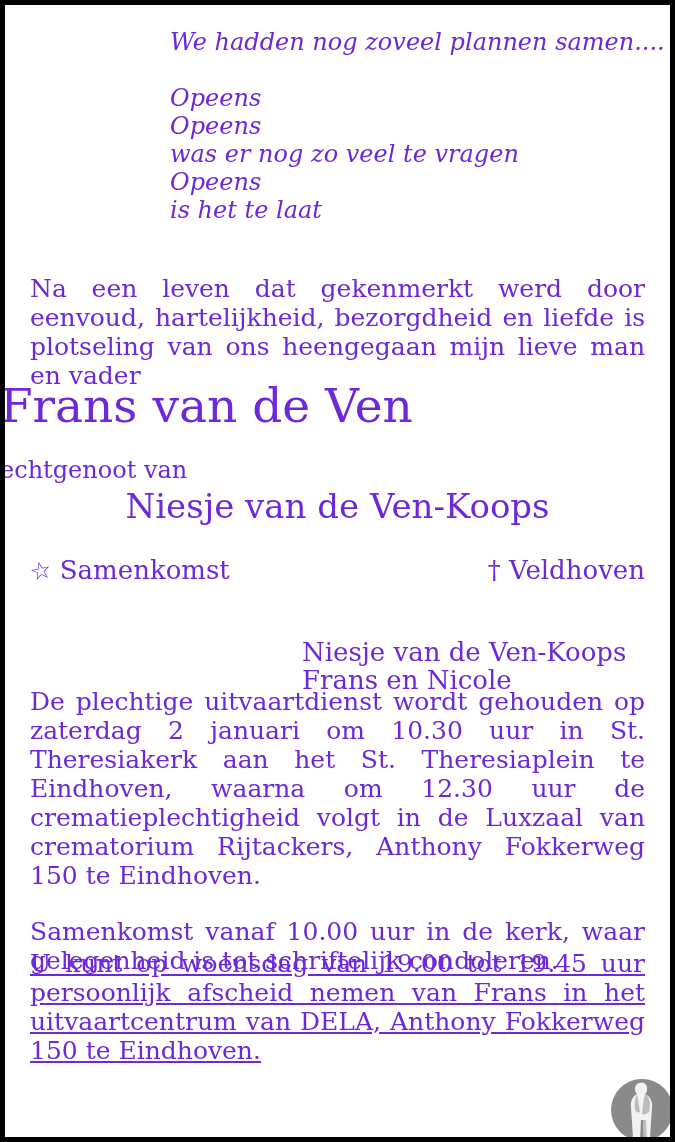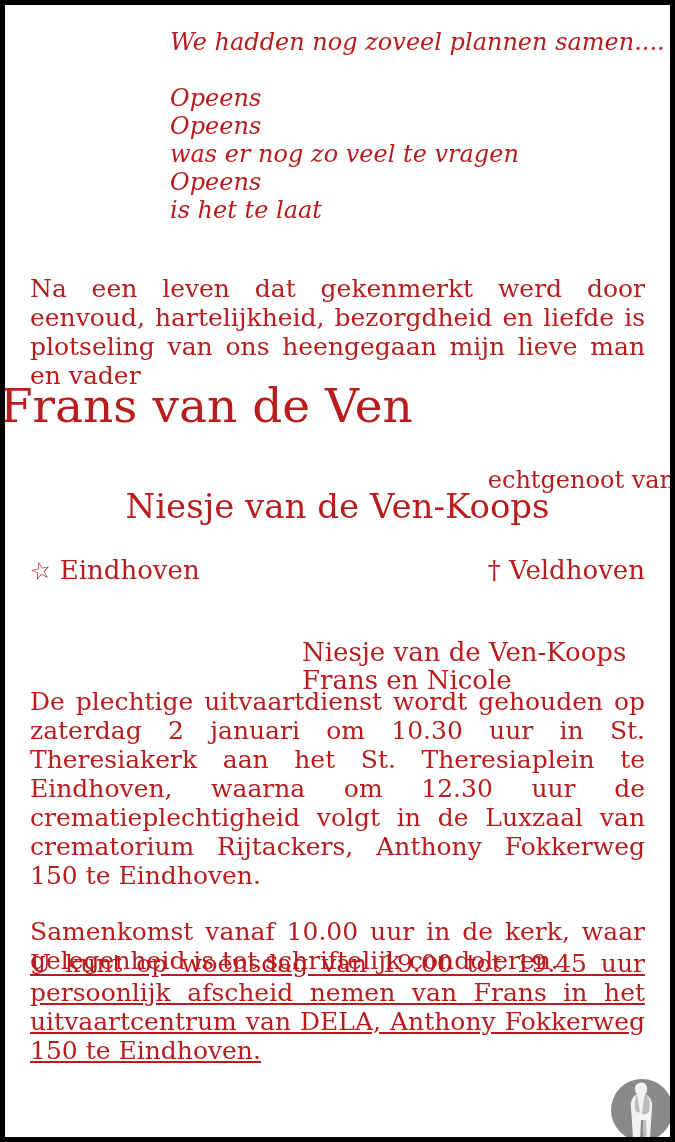--- a/index.html
+++ b/index.html
@@ -7,21 +7,21 @@
     padding: 0;
     background: #ffffff;
   }
   #page {
     position: relative;
     width: 675px;
     height: 1142px;
     background: #ffffff;
     overflow: hidden;
     font-family: "DejaVu Serif", "Liberation Serif", serif;
-    color: #b91c1c;
+    color: #6d28d9;
   }
   .frame {
     position: absolute;
     inset: 0;
     border: 5px solid #000000;
     z-index: 10;
     pointer-events: none;
   }
   .poem {
     position: absolute;
@@ -49,23 +49,23 @@
     left: 0;
     top: 380px;
     width: 675px;
     text-align: left;
     font-size: 47px;
     line-height: 52px;
   }
   .relation {
     position: absolute;
     left: 0;
-    top: 466px;
+    top: 456px;
     width: 675px;
-    text-align: right;
+    text-align: left;
     font-size: 24px;
     line-height: 28px;
   }
   .name-spouse {
     position: absolute;
     left: 0;
     top: 486px;
     width: 675px;
     text-align: center;
     font-size: 34px;
@@ -125,21 +125,21 @@
   <div class="para intro">Na een leven dat gekenmerkt werd door eenvoud, hartelijkheid, bezorgdheid en liefde is plotseling van ons heengegaan mijn lieve man en vader</div>
 
   <div class="name-main">Frans van de Ven</div>
 
   <div class="relation">echtgenoot van</div>
 
   <div class="name-spouse">Niesje van de Ven-Koops</div>
 
   <div class="dates-row">
     <div class="birth-block">
-      <div><span class="star-glyph">☆</span> <span>Eindhoven</span></div>
+      <div><span class="star-glyph">☆</span> <span>Samenkomst</span></div>
     </div>
     <div class="death-block">
       <div><span>†</span> <span>Veldhoven</span></div>
     </div>
   </div>
 
   <div class="family-block">
     <div>Niesje van de Ven-Koops</div>
     <div>Frans en Nicole</div>
   </div>

